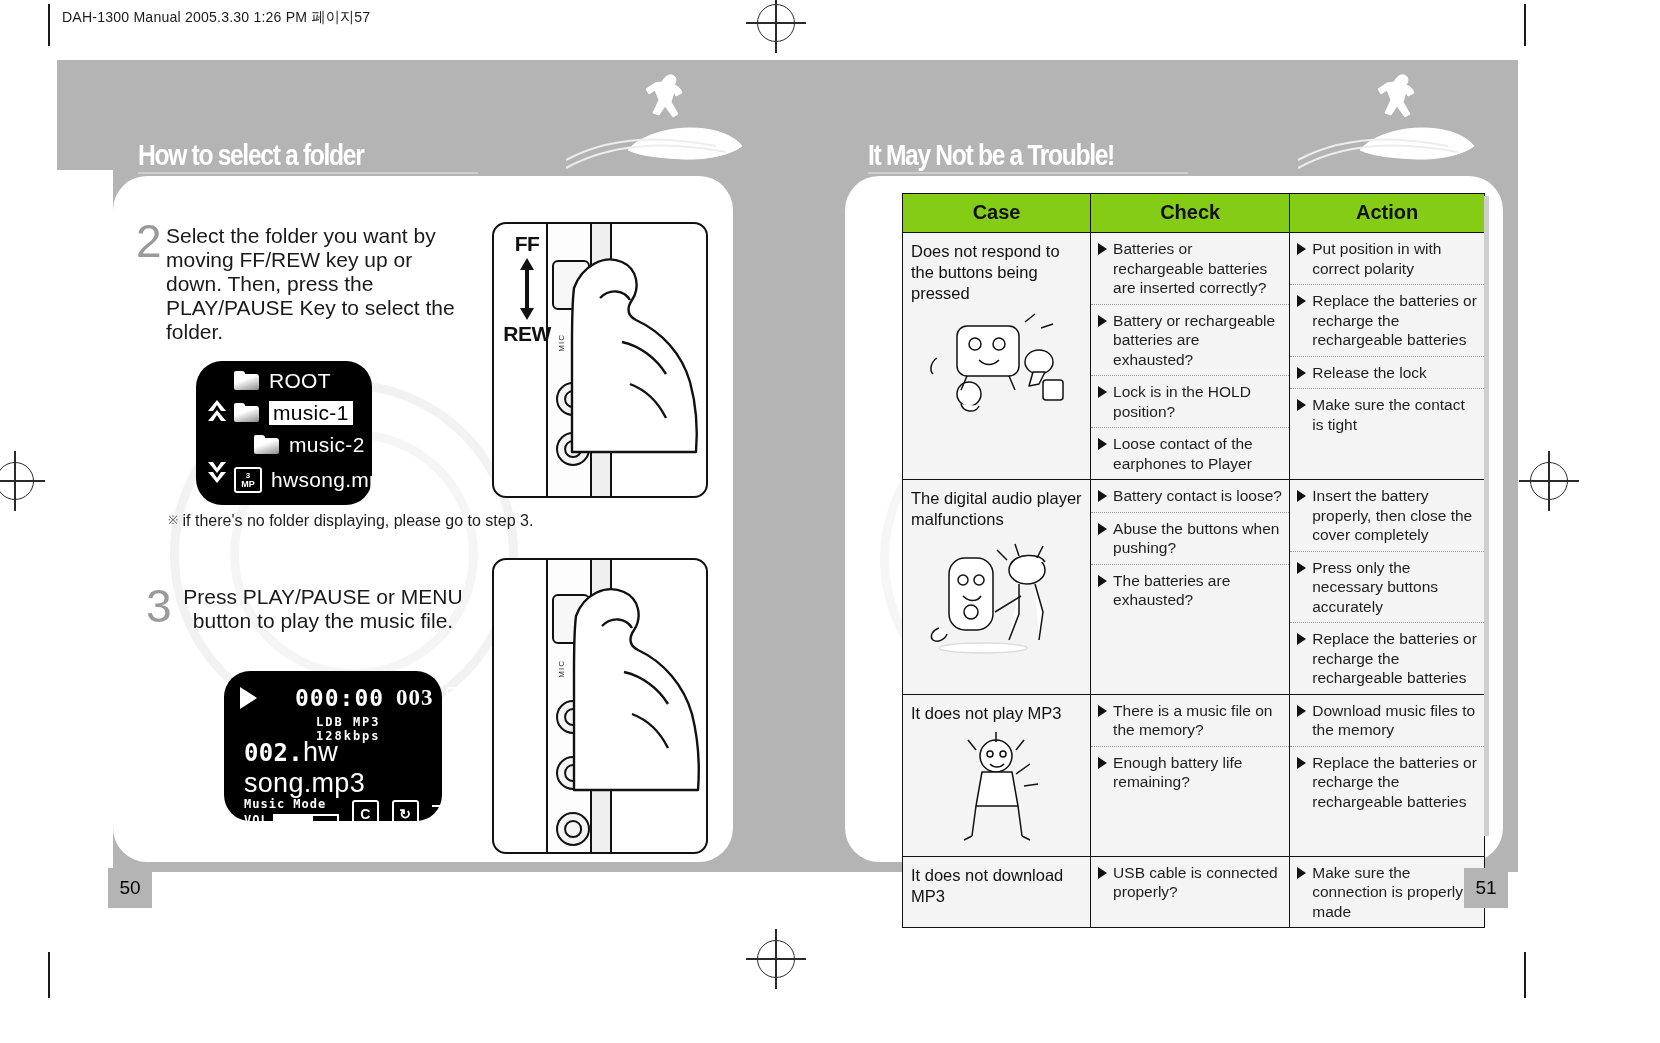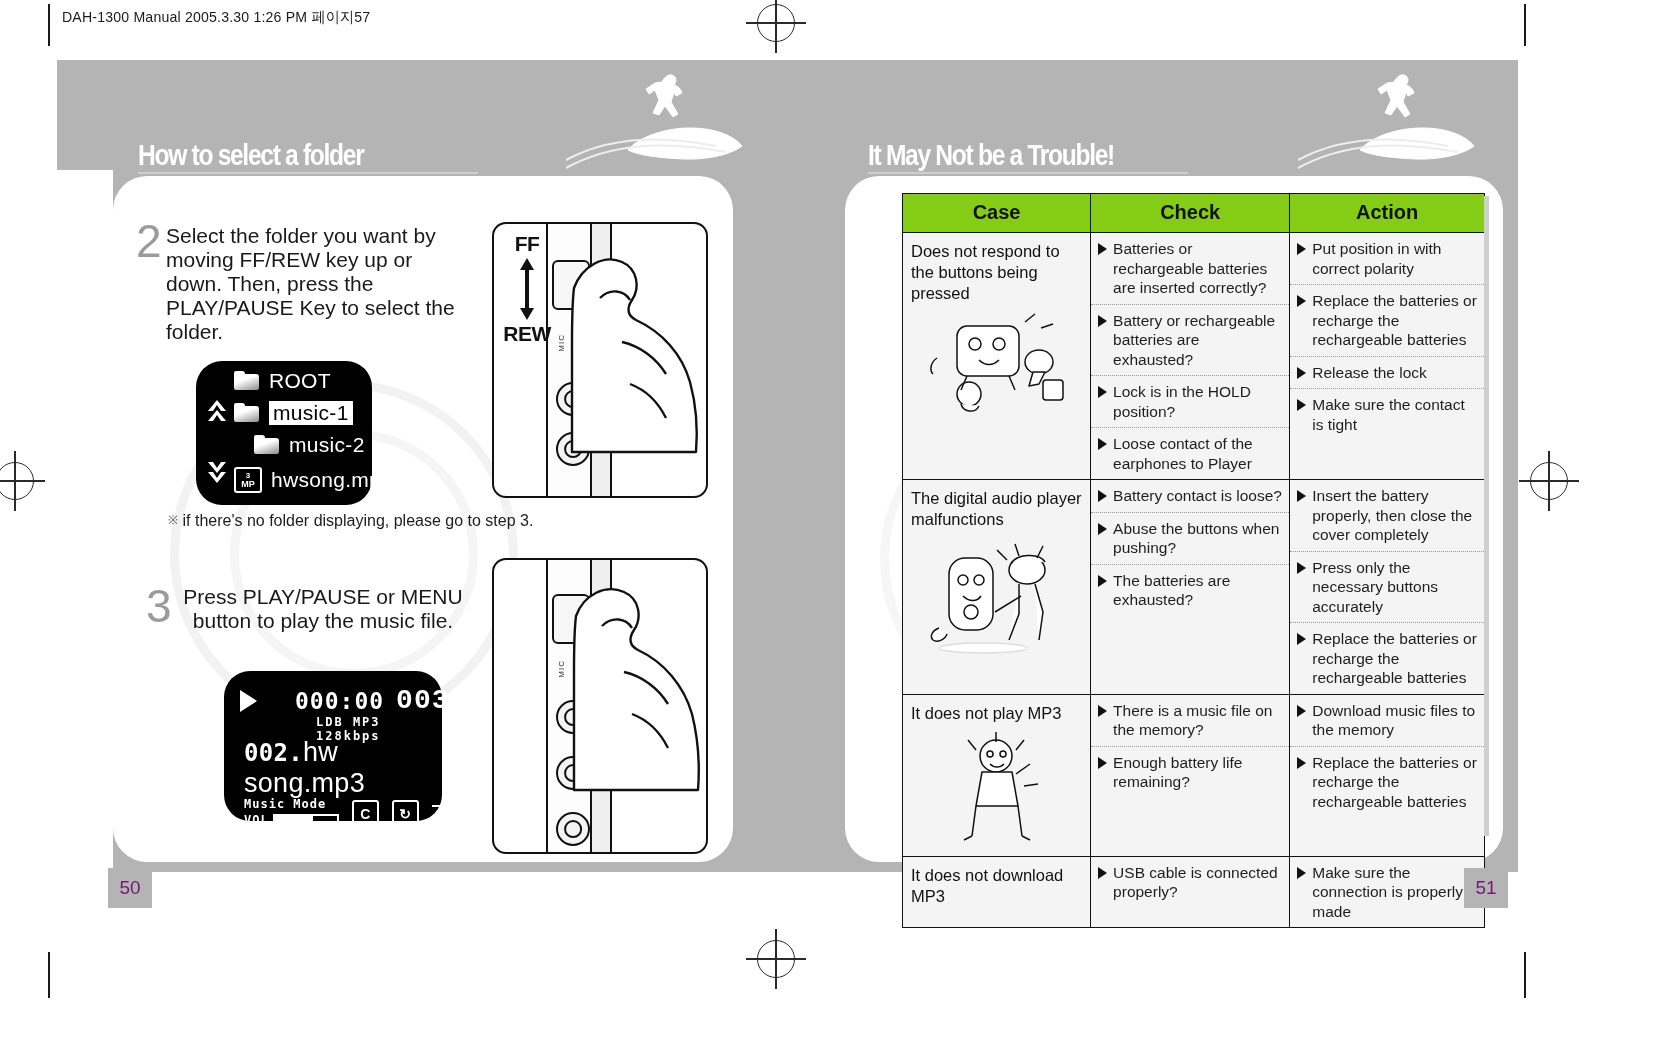--- a/index.html
+++ b/index.html
@@ -56,22 +56,22 @@
   .mp3-ico{width:24px;height:22px;border:2px solid #fff;border-radius:3px;margin-right:9px;
     display:flex;flex-direction:column;align-items:center;justify-content:center;line-height:1;}
   .mp3-ico b{font-size:8px;font-weight:700;display:block;}
   .mp3-ico i{font-size:9px;font-style:normal;font-weight:700;display:block;}
 
   .lcd2-top{position:absolute;display:flex;align-items:center;gap:12px;}
   .play-tri{width:0;height:0;border-left:17px solid #fff;border-top:11px solid transparent;
     border-bottom:11px solid transparent;}
   .lcd-time{font-size:23px;font-weight:700;letter-spacing:1px;
     font-family:"DejaVu Sans Mono",monospace;margin-left:26px;}
-  .lcd-trk{font-size:28px;font-weight:700;letter-spacing:1px;
-    font-family:Liberation Mono, monospace;}
+  .lcd-trk{font-size:23px;font-weight:700;letter-spacing:1px;
+    font-family:Liberation Serif, serif;}
   .batt{width:48px;height:22px;border:2px solid #fff;border-radius:3px;position:relative;
     display:flex;align-items:center;padding:0 2px;box-sizing:border-box;}
   .batt:after{content:"";position:absolute;right:-6px;top:6px;width:4px;height:8px;background:#fff;}
   .batt span{display:block;width:100%;height:12px;background:#fff;
     clip-path:polygon(0 0,100% 0,100% 100%,0 100%);}
   .lcd-sub{position:absolute;font-size:12px;letter-spacing:2px;font-weight:700;
     font-family:"DejaVu Sans Mono",monospace;}
   .lcd-file{position:absolute;font-size:27px;letter-spacing:.3px;}
   .lcd-file .pre{font-weight:700;font-family:"DejaVu Sans Mono",monospace;font-size:24px;}
   .lcd-foot{position:absolute;display:flex;align-items:flex-end;gap:13px;}
@@ -112,21 +112,21 @@
   .tbl td.cell{padding:0;}
   .subrow{border-bottom:1px dotted #9a9a9a;padding:6px 6px 6px 7px;}
   .subrow:last-child{border-bottom:none;}
   .bullet{position:relative;padding-left:15px;font-size:15.5px;line-height:19.5px;color:#1e1e1e;}
   .bullet:before{content:"";position:absolute;left:0;top:4px;width:0;height:0;
     border-left:9px solid #111;border-top:6px solid transparent;border-bottom:6px solid transparent;}
   .art{margin:6px auto 8px;display:block;}
   .tbl-scroll{position:absolute;left:1484px;top:196px;width:5px;height:640px;background:#cfcfcf;}
 
   
-  .pgnum{position:absolute;width:44px;height:40px;background:#b4b4b4;color:#701a75;
+  .pgnum{position:absolute;width:44px;height:40px;background:#b4b4b4;color:#000000;
     font-size:19px;display:flex;align-items:center;justify-content:center;}
 </style>
 </head>
 <body>
 
 <div class="crop-line" style="left:48px;top:4px;width:2px;height:42px;"></div>
 <div class="crop-line" style="left:48px;top:952px;width:2px;height:46px;"></div>
 <div class="crop-line" style="left:1524px;top:4px;width:2px;height:42px;"></div>
 <div class="crop-line" style="left:1524px;top:952px;width:2px;height:46px;"></div>
 <div class="reg" style="left:757px;top:4px;"></div>

